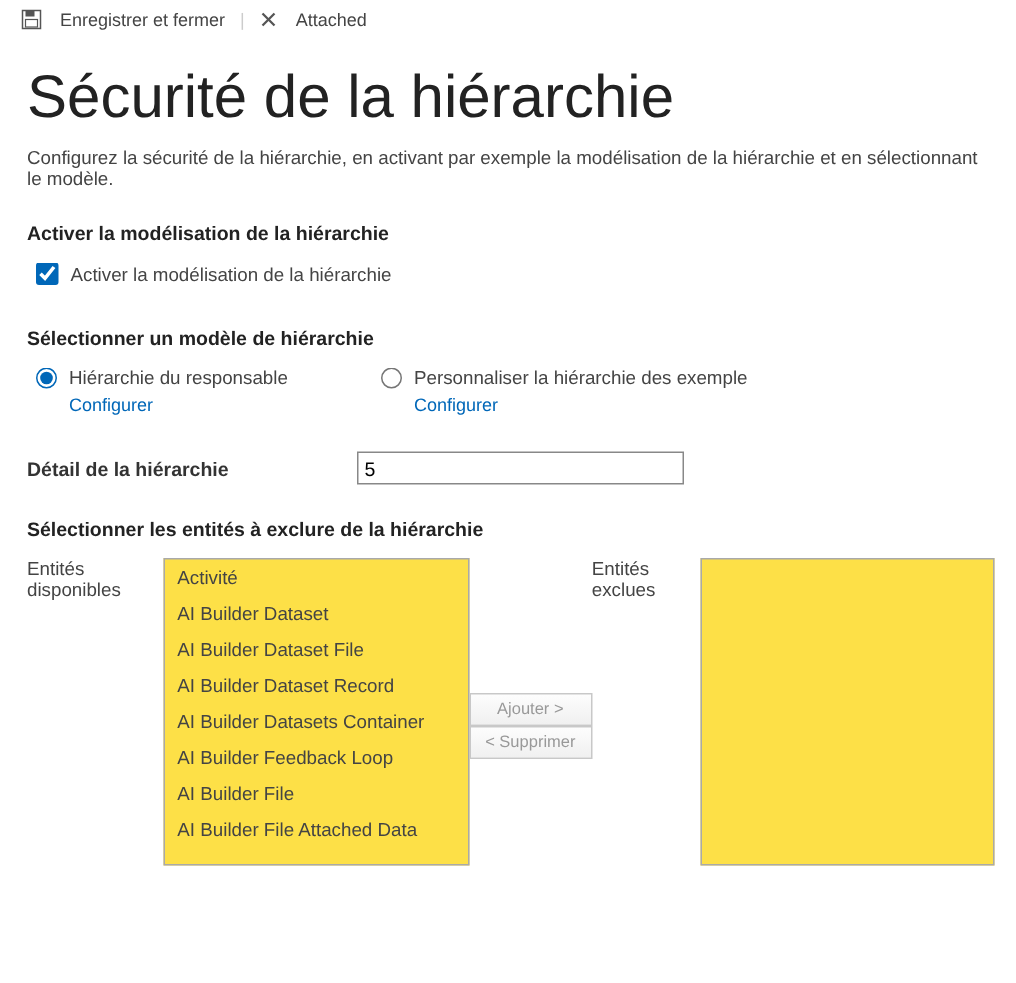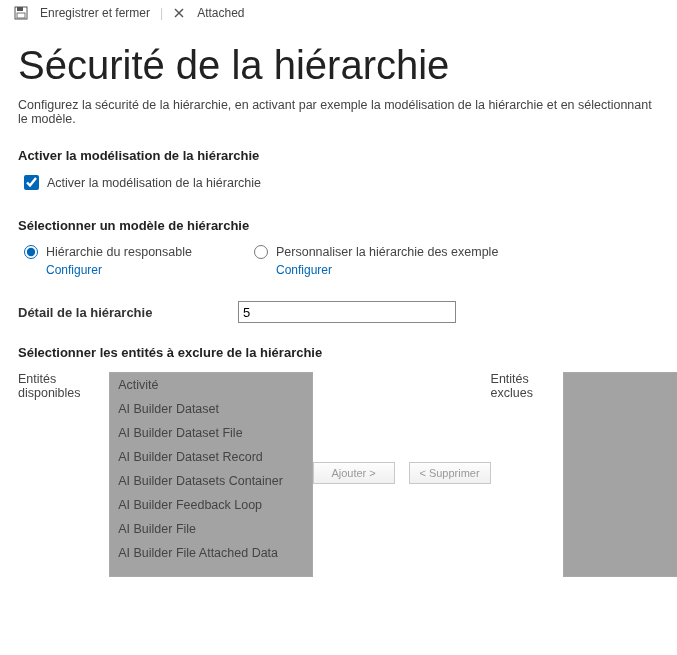--- a/index.html
+++ b/index.html
@@ -137,45 +137,45 @@
     }
     .list-label {
       font-size: 12.5px;
       color: #444;
       margin-bottom: 6px;
     }
     .listbox {
       border: 1px solid #a9a9a9;
       overflow-y: scroll;
       overflow-x: hidden;
-      background: #a3a3a3;
+      background: #fde047;
     }
     .listbox.available {
       width: 232px;
       height: 205px;
     }
     .listbox.excluded {
       width: 226px;
       height: 205px;
     }
     .listbox-item {
       padding: 5px 8px;
       font-size: 12.5px;
       color: #444;
       cursor: pointer;
       white-space: nowrap;
       overflow: hidden;
       text-overflow: ellipsis;
     }
     .button-column {
       display: flex;
-      flex-direction: row;
+      flex-direction: column;
       justify-content: center;
       align-items: flex-end;
-      gap: 14px;
+      gap: 0;
       width: 180px;
       padding-top: 90px;
     }
     .transfer-btn {
       width: 82px;
       height: 22px;
       font-size: 11px;
       color: #999;
       background: linear-gradient(#fdfdfd, #f0f0f0);
       border: 1px solid #c8c8c8;

